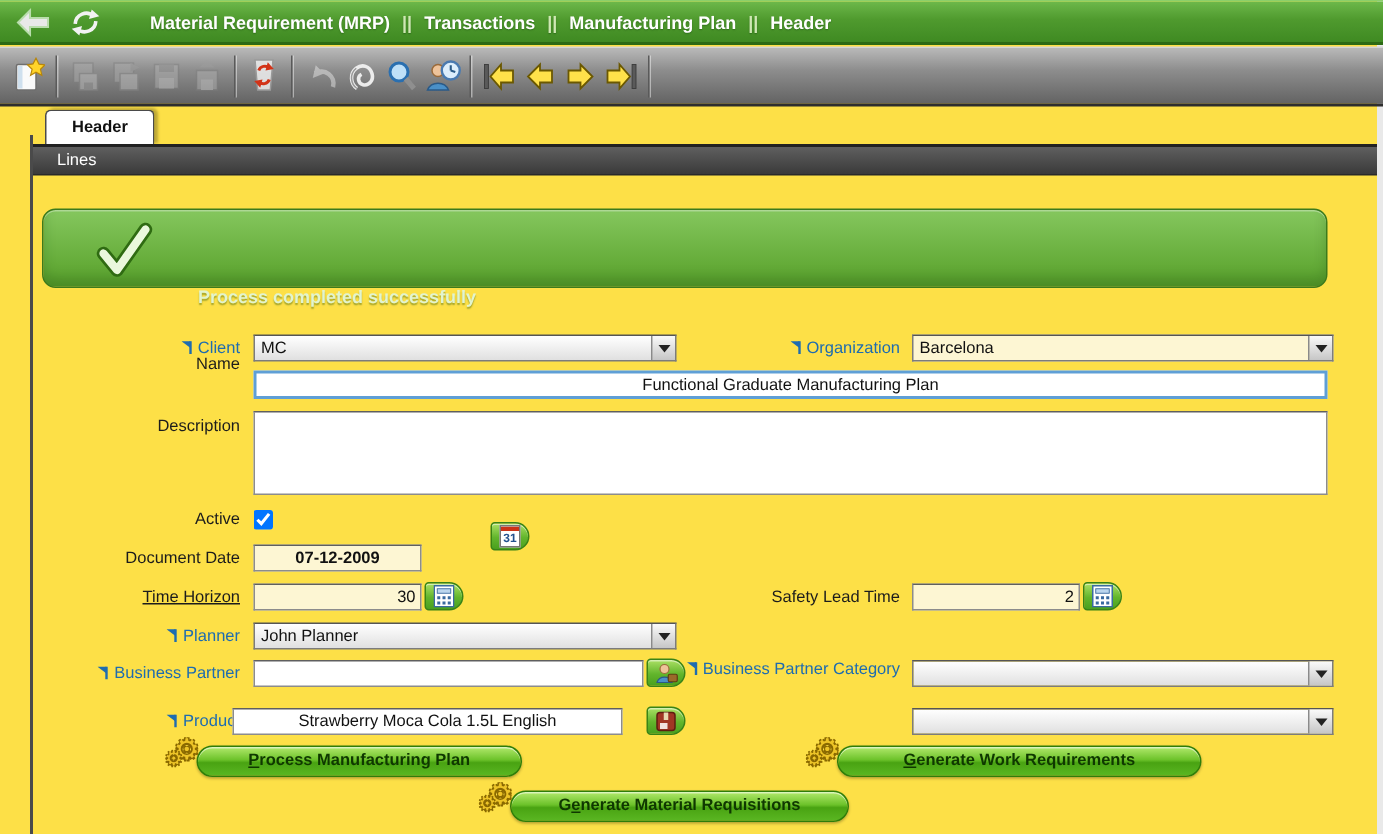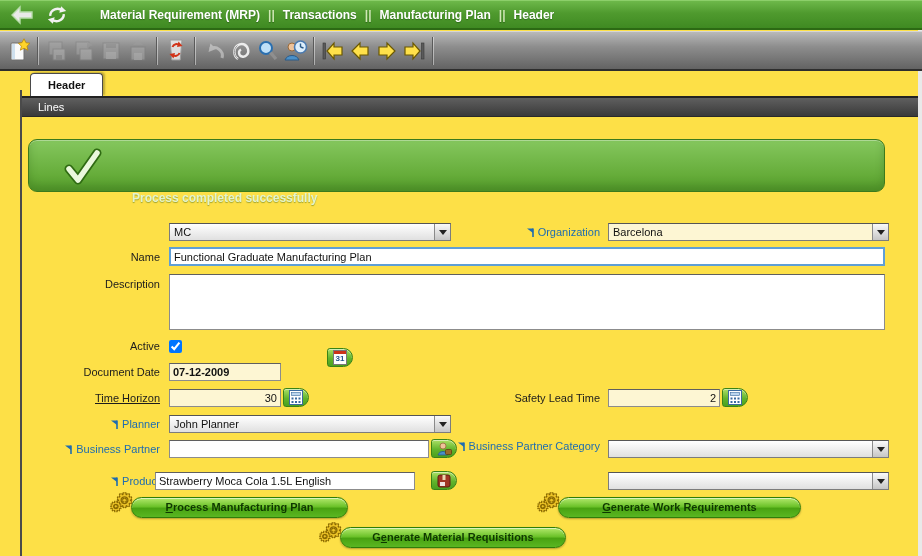--- a/index.html
+++ b/index.html
@@ -41,21 +41,21 @@
   .msg-check { position:absolute; left:32px; top:7px; }
   .msg-text { position:absolute; left:103px; top:19px; color:#e2f4cf; font-weight:bold; font-size:12px; text-shadow:0 1px 1px rgba(20,70,0,.4);margin-top:32px; }
 
   
   .lbl { position:absolute; left:20px; width:140px; text-align:right; color:#1c1c1c; line-height:18px; }
   .lbl.right-col { left:432px; width:168px; }
   .lbl.blue { color:#1e6cb0; cursor:pointer; }
   .linkicon { display:inline-block; margin-right:3px; position:relative; top:1px; }
 
   .tin { position:absolute; height:18px; border:1px solid #8c8c8c; border-top-color:#5f5f5f;
-    background:#fff; font-family:"Liberation Sans",sans-serif; font-size:11px; padding:0 3px; color:#111; }
+    background:#fff; font-family:"Liberation Sans",sans-serif; font-size:11px; padding:0 3px; color:#111;text-align:center; }
   .tin.yellow { background:#fdf6d3; }
   .tin.num { text-align:right; }
   .name-input { border:2px solid #5f9fd6; }
   textarea.tin { resize:none; height:56px; padding-top:2px; }
 
   .combo { position:absolute; height:18px; display:flex; border:1px solid #7c7c7c; border-top-color:#555;
     background:linear-gradient(#ffffff, #e0e0e0); cursor:pointer; }
   .combo.yellow { background:#fdf6d3; }
   .combo .ctxt { flex:1; padding:2px 4px; white-space:nowrap; overflow:hidden; color:#111; }
   .combo .cbtn { width:16px; background:linear-gradient(#fafafa, #c6c6c6); border-left:1px solid #8a8a8a;
@@ -225,40 +225,46 @@
   <div class="msgbox">
     <span class="msg-check">
       <svg width="44" height="40" viewBox="0 0 44 40">
         <path d="M8 22 L17 33 L36 6" fill="none" stroke="#2f6b12" stroke-width="9" stroke-linecap="round" stroke-linejoin="round"></path>
         <path d="M8 22 L17 33 L36 6" fill="none" stroke="#eaf8dc" stroke-width="5.5" stroke-linecap="round" stroke-linejoin="round"></path>
       </svg>
     </span>
     <span class="msg-text">Process completed successfully</span>
   </div>
 
+  <div class="lbl blue" style="top:223px;">
+    <span class="linkicon"><svg width="8" height="9" viewBox="0 0 8 9">
+          <line x1="6" y1="0.5" x2="6" y2="9" stroke="#1e6cb0" stroke-width="1.6"></line>
+          <polygon points="0,0.5 6,0.5 6,5" fill="#1e6cb0"></polygon>
+        </svg></span><span>Client</span>
+  </div>
   <div class="combo" style="left:169px; top:223px; width:282px;">
     <span class="ctxt">MC</span>
     <span class="cbtn">
         <span class="arr"></span>
       </span>
   </div>
   <div class="lbl blue right-col" style="top:223px;">
     <span class="linkicon"><svg width="8" height="9" viewBox="0 0 8 9">
           <line x1="6" y1="0.5" x2="6" y2="9" stroke="#1e6cb0" stroke-width="1.6"></line>
           <polygon points="0,0.5 6,0.5 6,5" fill="#1e6cb0"></polygon>
         </svg></span><span>Organization</span>
   </div>
   <div class="combo yellow" style="left:608px; top:223px; width:281px; background:#fdf6d3;">
     <span class="ctxt">Barcelona</span>
     <span class="cbtn">
         <span class="arr"></span>
       </span>
   </div>
 
-  <div class="lbl" style="top:248px;padding-left:28px;"><span>Name</span></div>
+  <div class="lbl" style="top:234px;padding-left:28px;"><span>Name</span></div>
   <input class="tin name-input" style="left: 169px; top: 247px; width: 716px; height: 19px;" value="Functional Graduate Manufacturing Plan">
 
   <div class="lbl" style="top:275px;"><span>Description</span></div>
   <textarea class="tin" style="left: 169px; top: 274px; width: 716px;"></textarea>
 
   <div class="lbl" style="top:337px;padding-left:32px;"><span>Active</span></div>
   <input type="checkbox" class="chk" style="left: 169px; top: 340px;" checked="checked">
 
   <div class="lbl" style="top:363px;"><span>Document Date</span></div>
   <input class="tin yellow" style="left: 169px; top: 363px; width: 112px; font-weight: bold;" value="07-12-2009">

